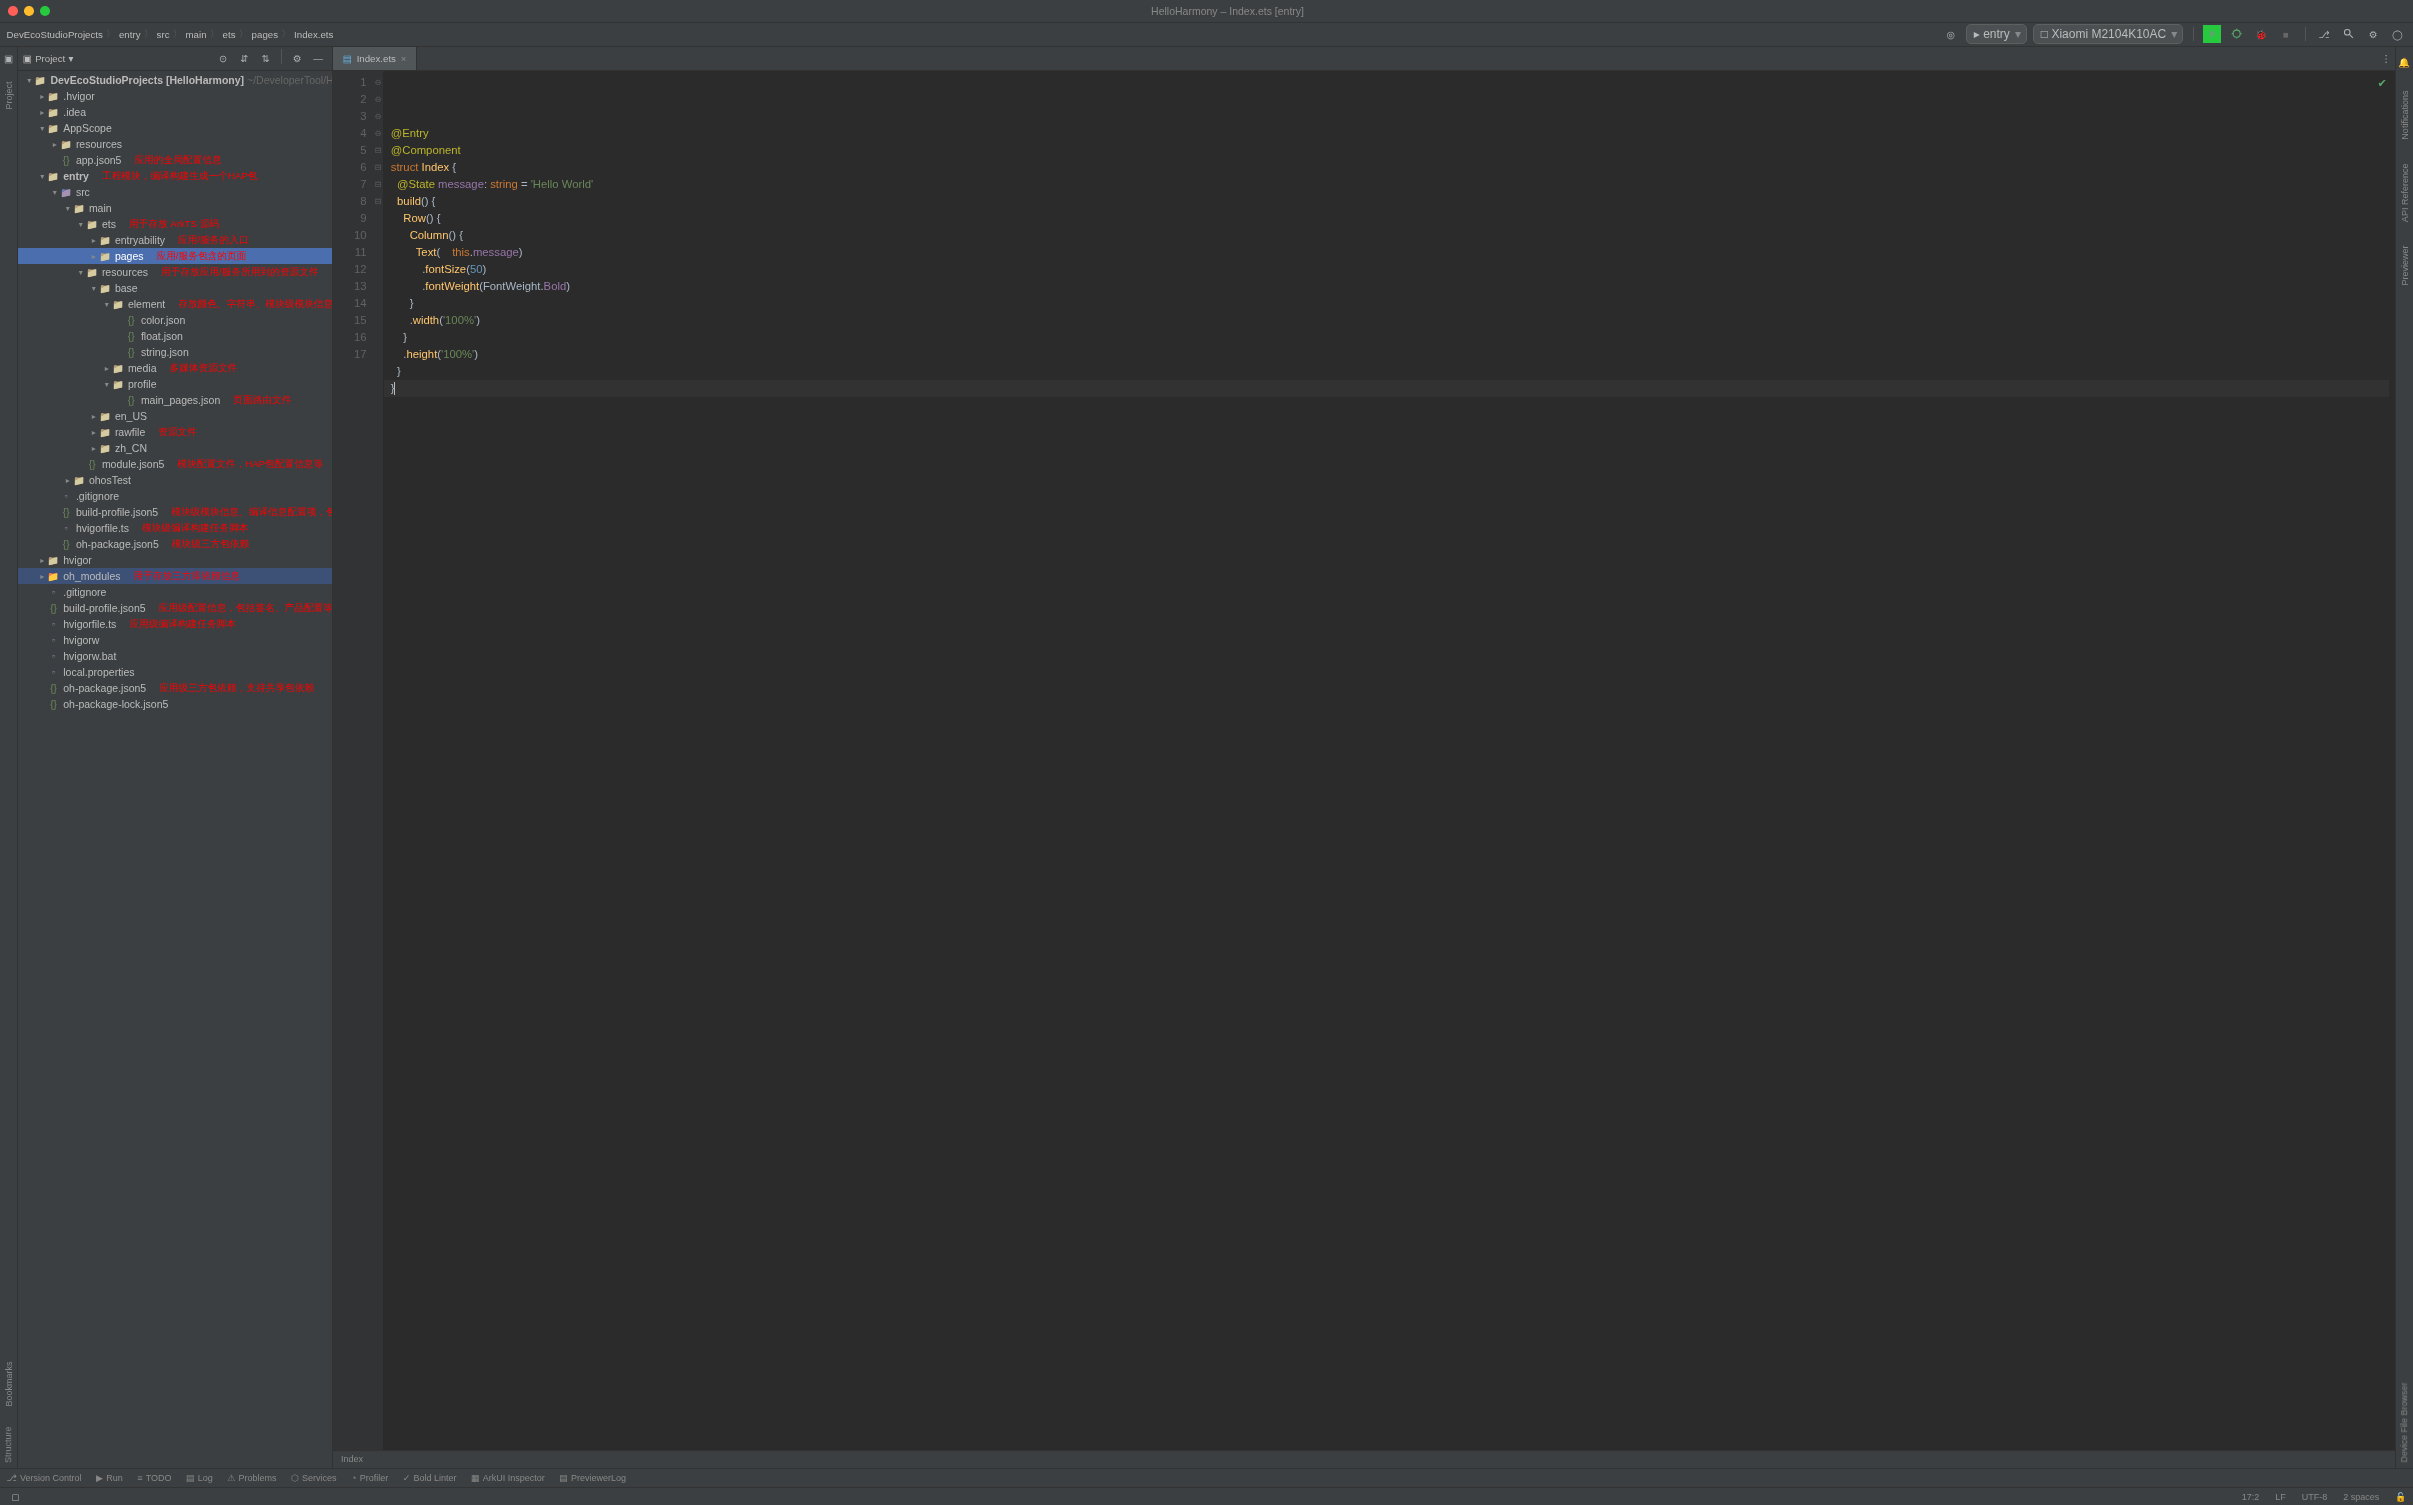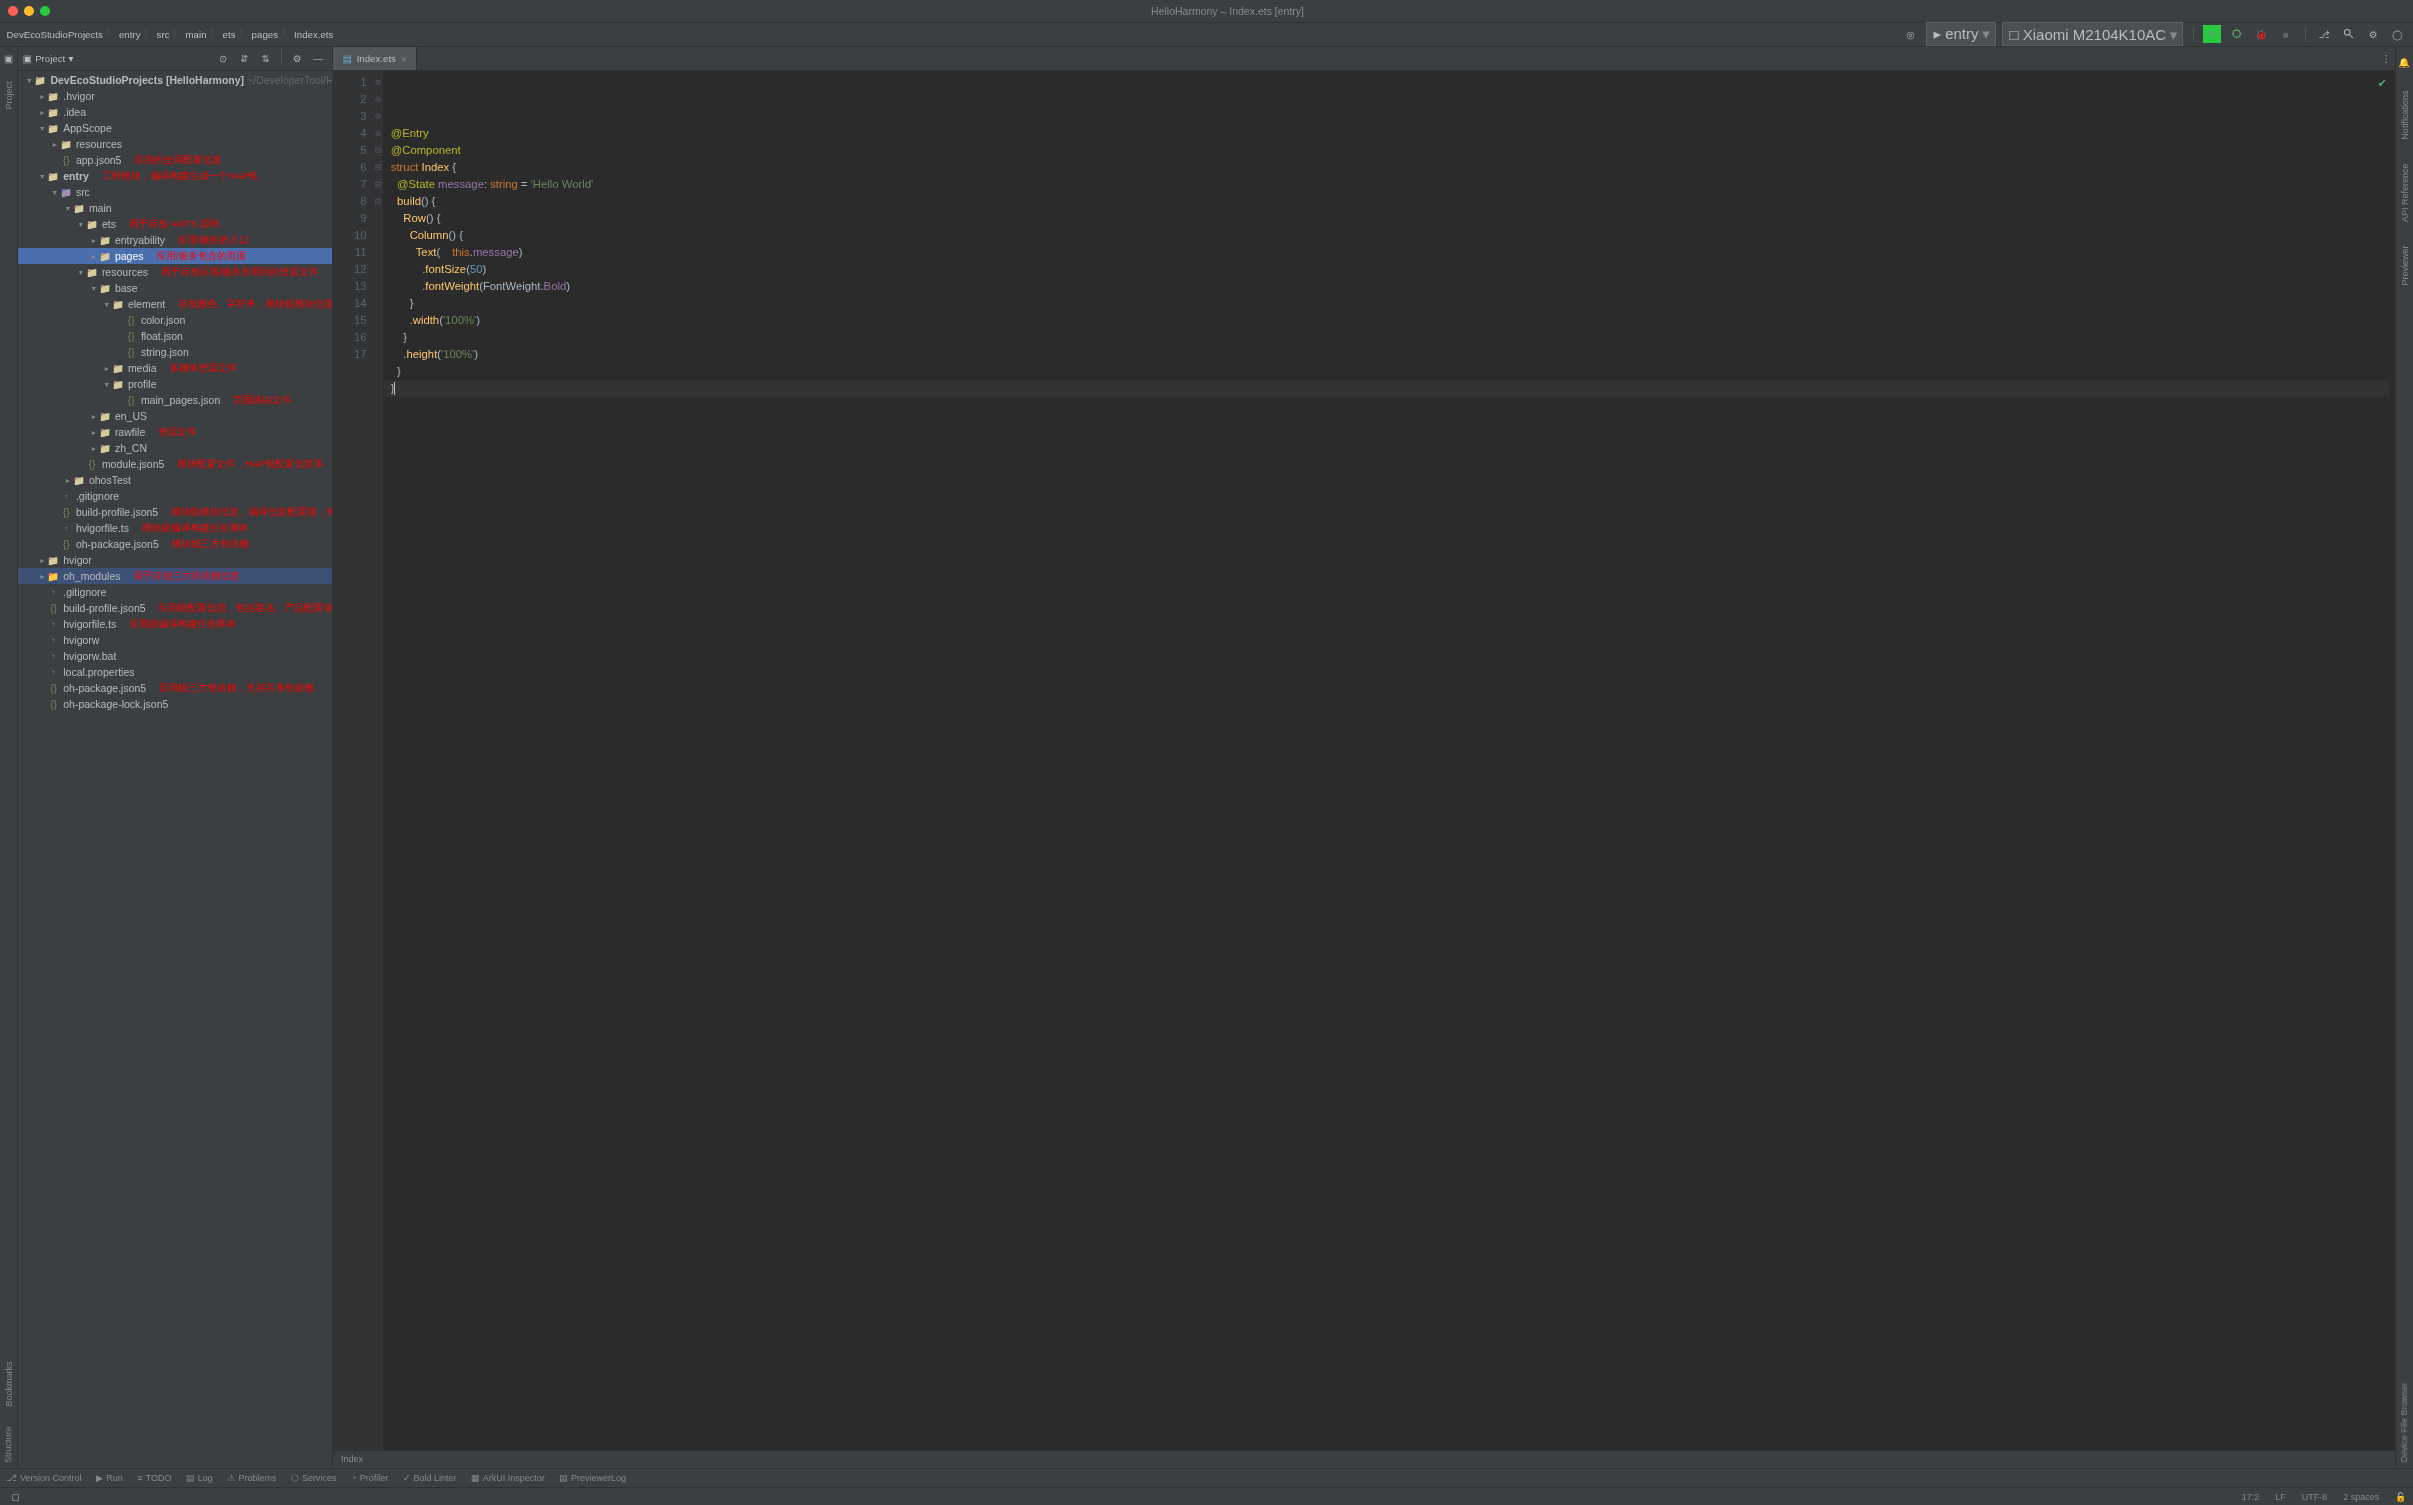--- a/index.html
+++ b/index.html
@@ -8,21 +8,21 @@
 .titlebar { height: 22.6px; background: #3c3f41; display: flex; align-items: center; padding: 0 8px; border-bottom: 0.8px solid #323232; }
 .traffic-lights { display: flex; gap: 6.5px; }
 .traffic-light { width: 9.7px; height: 9.7px; border-radius: 50%; }
 .red { background: #ff5f56; } .yellow { background: #ffbd2e; } .green { background: #27c93f; }
 .title { flex: 1; text-align: center; color: #888; font-size: 10.5px; }
 .navbar { height: 24px; background: #3c3f41; display: flex; align-items: center; padding: 0 6.5px; border-bottom: 0.8px solid #323232; justify-content: space-between; }
 .breadcrumbs { display: flex; align-items: center; gap: 3.2px; font-size: 9.7px; color: #bbbbbb; }
 .breadcrumbs span.sep { color: #666; }
 .breadcrumbs .crumb { cursor: pointer; }
 .nav-right { display: flex; align-items: center; gap: 6.5px; }
-.dropdown { background: #4c5052; border: 0.8px solid #5e6060; border-radius: 0; padding: 2.4px 16px 2.4px 6.5px; color: #bbbbbb; font-size: 15px; position: relative; cursor: pointer; }
+.dropdown { background: #4c5052; border: 0.8px solid #5e6060; border-radius: 5px; padding: 2.4px 16px 2.4px 6.5px; color: #bbbbbb; font-size: 12px; position: relative; cursor: pointer; }
 .dropdown::after { content: "▾"; position: absolute; right: 4.8px; color: #888; }
 .icon-btn { width: 18px; height: 18px; display: flex; align-items: center; justify-content: center; cursor: pointer; color: #afb1b3; }
 .icon-btn.green svg { fill: #59a869; }
 .icon-btn.bug svg { fill: #59a869; }
 .divider { width: 0.8px; height: 14.5px; background: #555; margin: 0 3.2px; }
 .main-area { flex: 1; display: flex; overflow: hidden; }
 .left-gutter { width: 18px; background: #3c3f41; border-right: 0.8px solid #323232; display: flex; flex-direction: column; align-items: center; padding-top: 3.2px; gap: 9.7px; }
 .gutter-tab { writing-mode: vertical-rl; transform: rotate(180deg); color: #888; font-size: 9px; padding: 4.8px 1.6px; cursor: pointer; }
 .sidebar { width: 315px; background: #3c3f41; border-right: 0.8px solid #323232; display: flex; flex-direction: column; }
 .sidebar-header { height: 24px; display: flex; align-items: center; padding: 0 4.8px; border-bottom: 0.8px solid #323232; }

